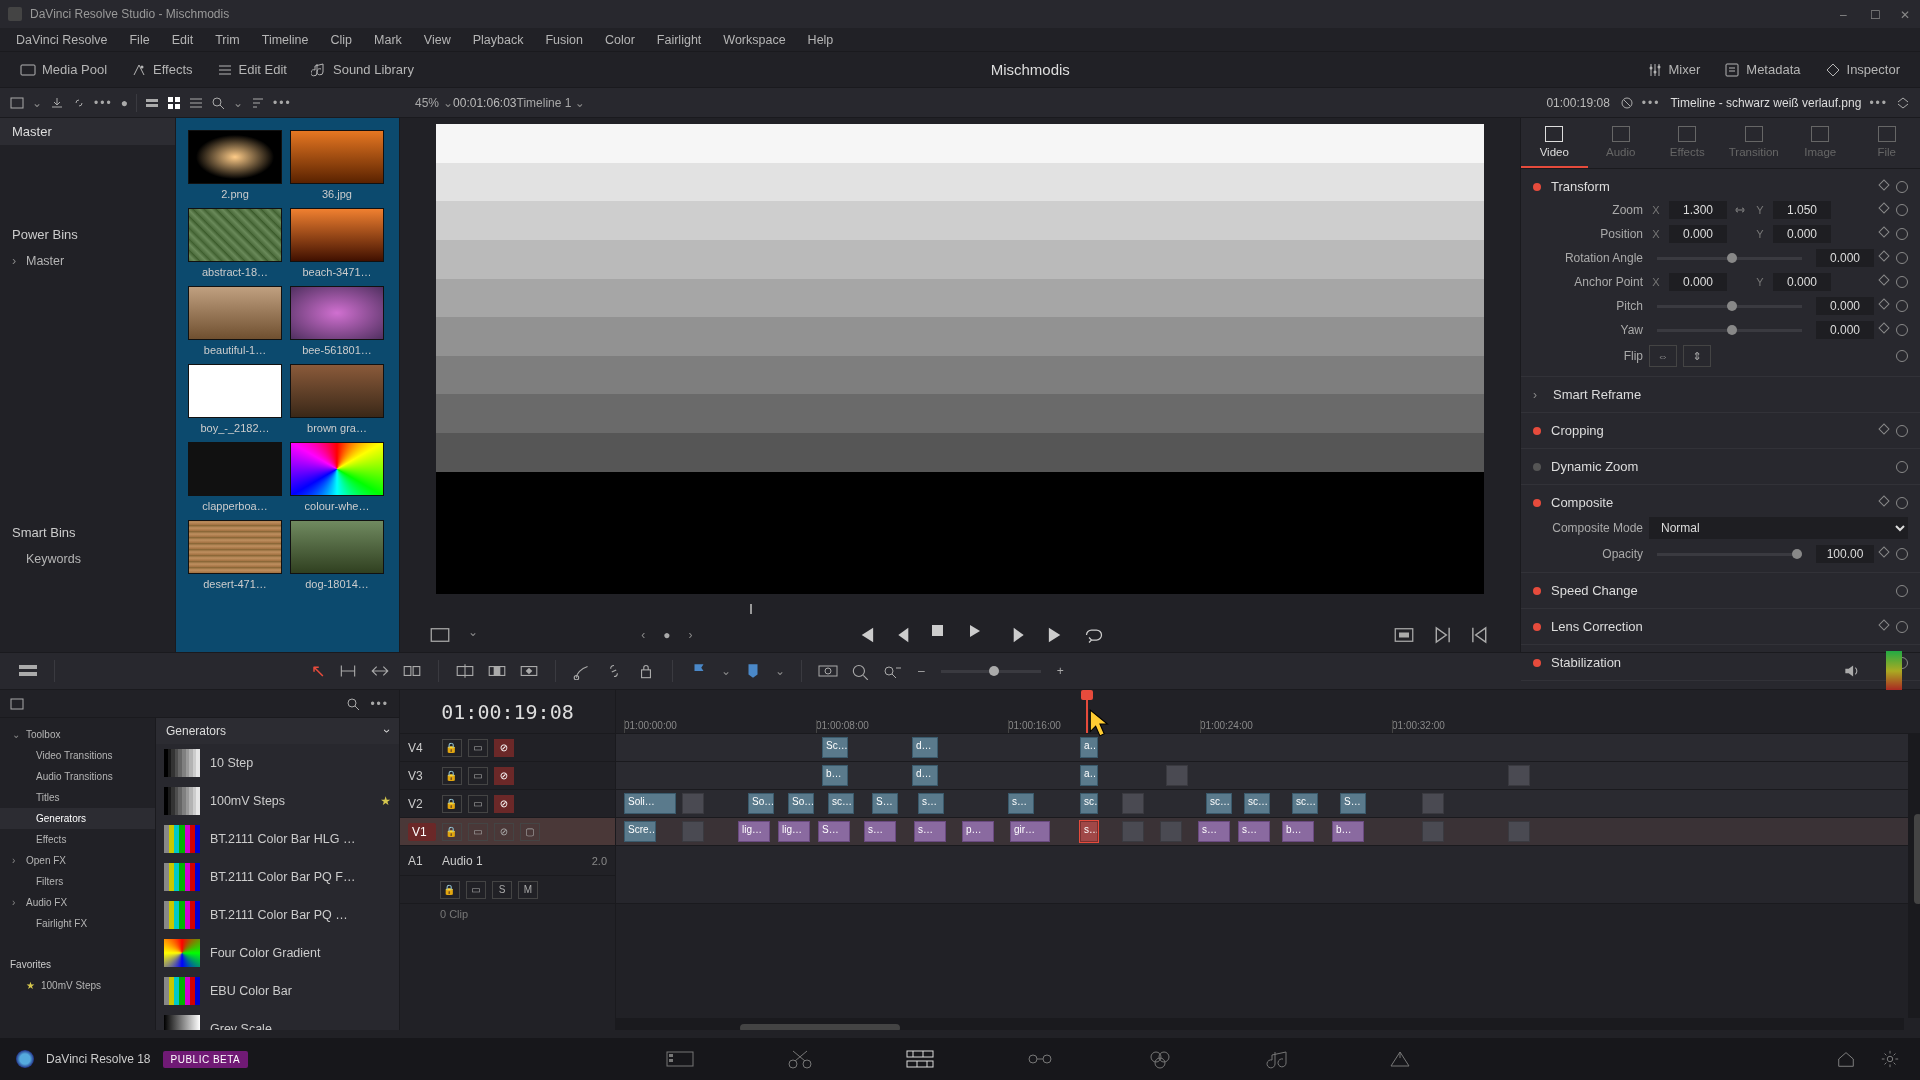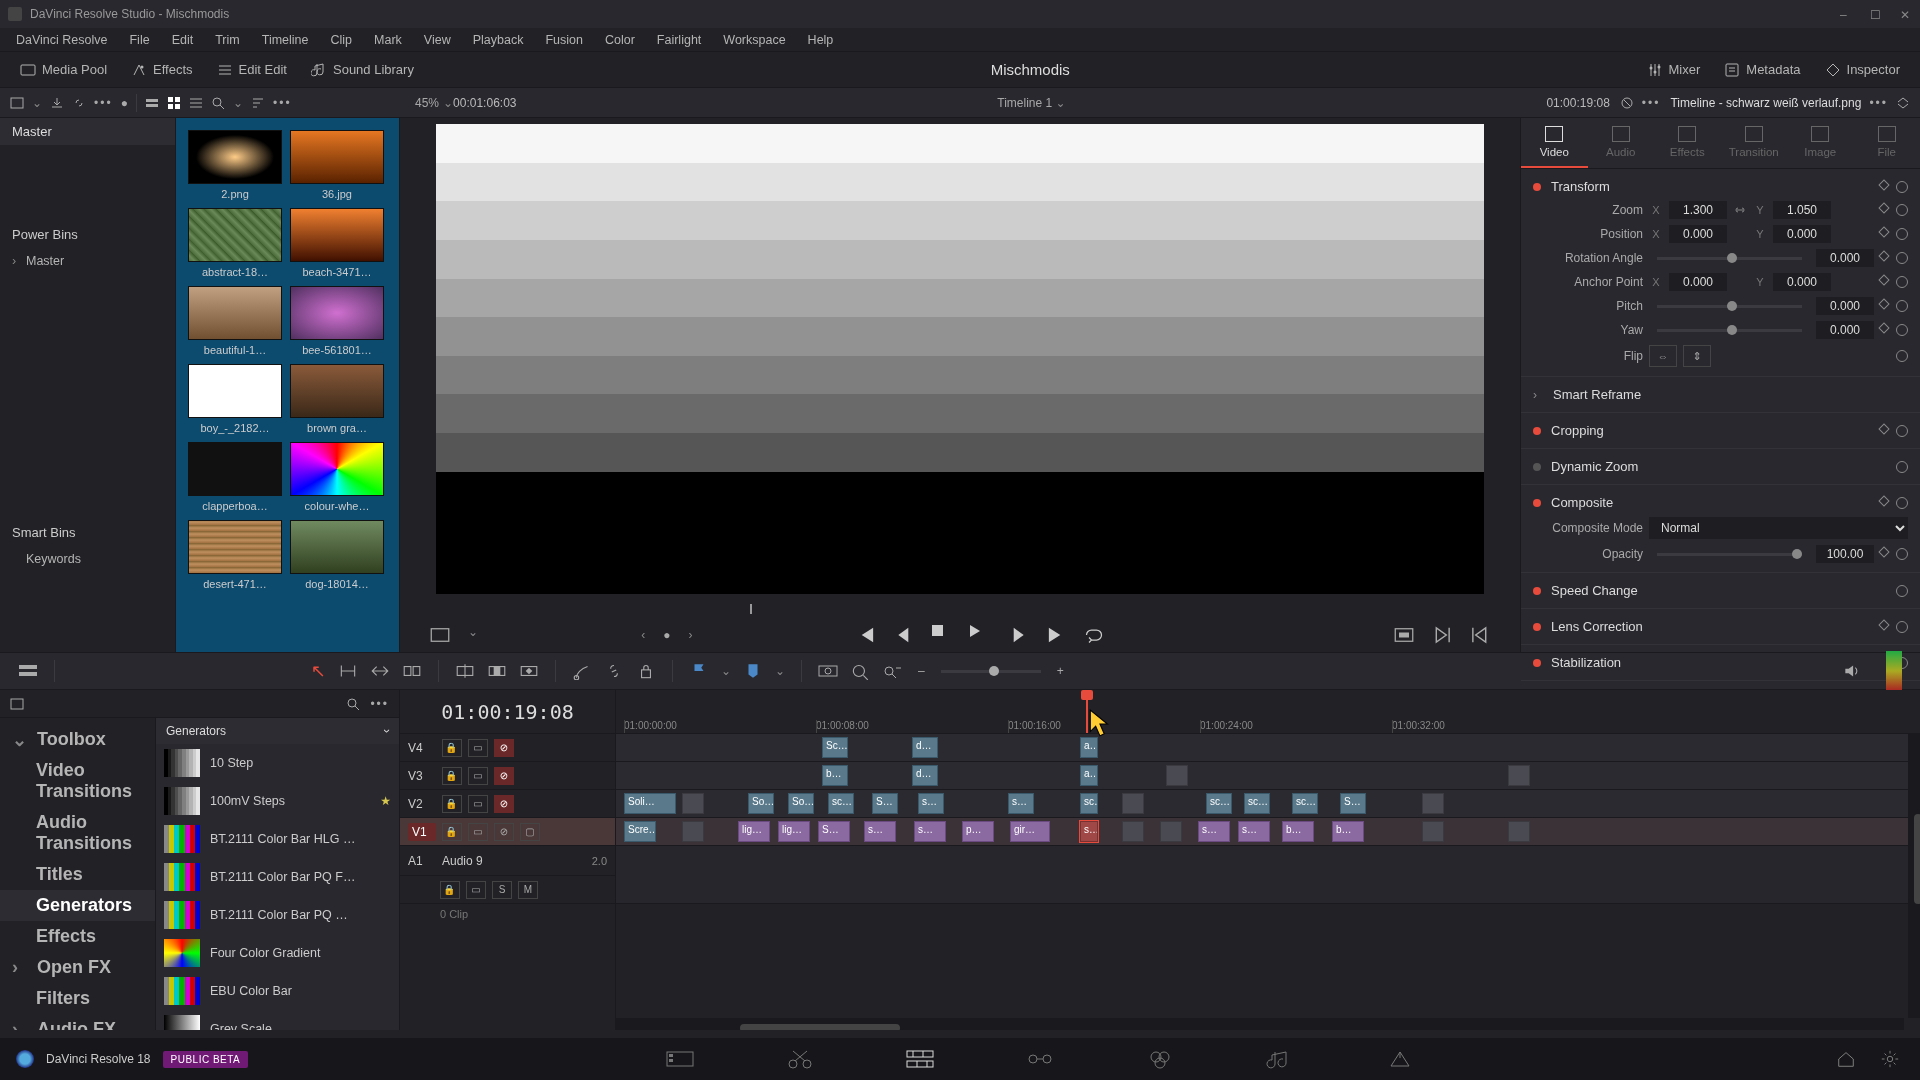--- a/index.html
+++ b/index.html
@@ -82,21 +82,21 @@
 .etb-group { display: flex; gap: 12px; align-items: center; }
 .etb-sep { width: 1px; height: 22px; background: #3a3a40; }
 .etb-arrow { color: #e64b3c; }
 .zoom-slider { width: 100px; height: 3px; background: #3a3a40; position: relative; }
 .zoom-slider .knob { position: absolute; top: -4px; left: 48px; width: 10px; height: 10px; background: #aaa; border-radius: 50%; }
 
 
 .lower-row { display: flex; height: 340px; }
 .fx-panel { width: 400px; background: #28282e; border-right: 1px solid #1a1a1e; display: flex; }
 .fx-tree { width: 156px; background: #212126; border-right: 1px solid #1a1a1e; padding: 6px 0; }
-.fx-tree-item { padding: 5px 10px 5px 37px; color: #b5b5b5; font-size: 18px; cursor: pointer; position: relative; font-weight: bold; }
+.fx-tree-item { padding: 5px 10px 5px 26px; color: #b5b5b5; font-size: 10px; cursor: pointer; position: relative; }
 .fx-tree-item.caret::before { content: "›"; position: absolute; left: 12px; color: #888; }
 .fx-tree-item.down::before { content: "⌄"; }
 .fx-tree-item.active { color: #fff; background: #2c2c32; }
 .fx-list { flex: 1; overflow: auto; }
 .fx-list-hdr { display: flex; align-items: center; padding: 6px 10px; color: #ddd; background: #2c2c32; }
 .fx-list-hdr .chev { margin-left: auto; transform: rotate(90deg); }
 .fx-item { display: flex; align-items: center; gap: 10px; padding: 5px 8px; cursor: pointer; }
 .fx-sw { width: 36px; height: 28px; background: #555; }
 .fx-sw.step10 { background: linear-gradient(to right,#000 0 10%,#1a1a1a 0 20%,#333 0 30%,#4d4d4d 0 40%,#666 0 50%,#808080 0 60%,#999 0 70%,#b3b3b3 0 80%,#ccc 0 90%,#e6e6e6 0); }
 .fx-sw.bars { background: linear-gradient(to right,#888 0 14%,#c8c800 0 28%,#00c8c8 0 42%,#00b400 0 57%,#d200d2 0 71%,#d20000 0 85%,#0000d2 0); }
@@ -279,21 +279,21 @@
     <span style="color:#888">⌄</span>
     <svg class="small-icon" viewBox="0 0 14 14">
         <path d="M2 3h10M2 7h7M2 11h4" stroke="#aaa"></path>
       </svg>
     <span class="dots">•••</span>
   </div>
   <div class="ct-mid">
     <span>45%</span>
     <span style="color:#888;margin-left:4px">⌄</span>
     <span class="tc-text">00:01:06:03</span>
-    <div style="flex:1;text-align:center"><span>Timeline 1</span> <span style="color:#888">⌄</span></div>
+    <div style="flex:1;text-align:left"><span>Timeline 1</span> <span style="color:#888">⌄</span></div>
     <span class="tc-text">01:00:19:08</span>
     <svg class="small-icon" viewBox="0 0 14 14" style="margin-left:10px">
         <circle cx="7" cy="7" r="5" stroke="#aaa" fill="none"></circle>
         <path d="M4 4l6 6" stroke="#aaa"></path>
       </svg>
     <span class="dots" style="margin-left:8px">•••</span>
   </div>
   <div class="ct-right">
     <span style="color:#ddd">Timeline - schwarz weiß verlauf.png</span>
     <span class="dots" style="margin-left:auto">•••</span>
@@ -758,21 +758,21 @@
         </div>
       <div class="track-hdr selected">
           <span class="track-name" style="background:#6b2828;color:#fff;padding:2px 4px;border-radius:2px">V1</span>
           <div class="trk-btn">🔒</div>
           <div class="trk-btn">▭</div>
           <div class="trk-btn">⊘</div>
           <div class="trk-btn">▢</div>
         </div>
       <div class="track-hdr" style="height:30px">
           <span class="track-name">A1</span>
-          <span class="track-name aud">Audio 9</span>
+          <span class="track-name aud">Audio 1</span>
           <span style="margin-left:auto;color:#888;font-size:11px">2.0</span>
         </div>
       <div class="track-hdr" style="height:28px;padding-left:40px">
           <div class="trk-btn">🔒</div>
           <div class="trk-btn">▭</div>
           <div class="trk-btn">S</div>
           <div class="trk-btn">M</div>
         </div>
       <div style="padding:4px 40px;color:#777;font-size:11px">0 Clip</div>
     </div>

